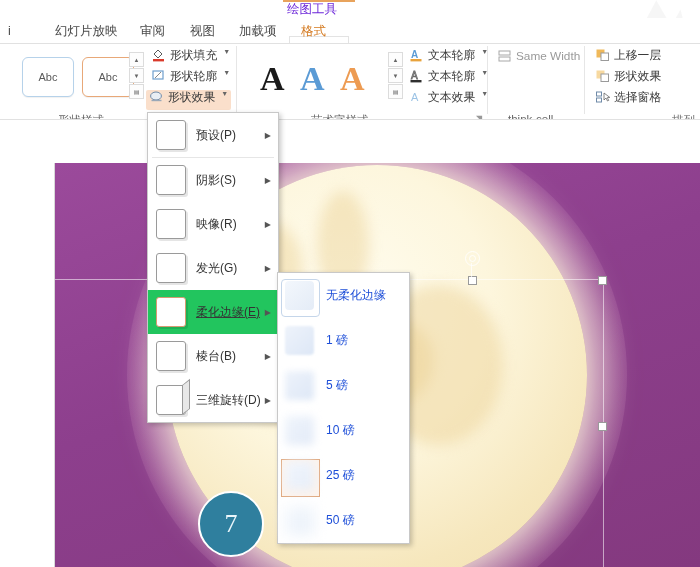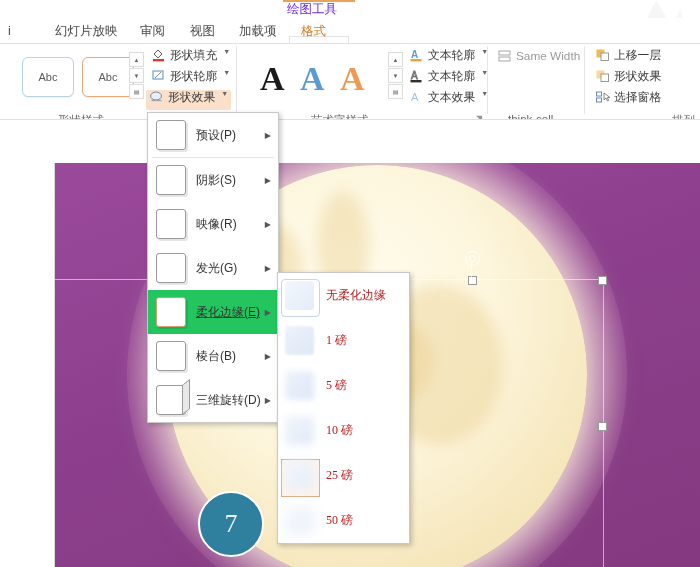--- a/index.html
+++ b/index.html
@@ -94,21 +94,21 @@
      background:#e8e8e8;border:1px solid #9a9a9a;transform:skewY(-38deg);}
   .mi-lb{margin-left:10px;font-size:12px;color:#333;white-space:nowrap;}
   .mi-ar{position:absolute;right:7px;font-size:8px;color:#555;}
   .mi-div{height:1px;background:#e6e6e6;margin:0 4px;}
 
   
   .submenu{position:absolute;left:277px;top:272px;width:131px;background:#fff;
         border:1px solid #c8c8c8;box-shadow:2px 2px 5px rgba(0,0,0,.22);z-index:41;}
   .si{position:relative;height:45px;display:flex;align-items:center;padding-left:7px;}
   .si-sw{width:29px;height:29px;border-radius:4px;flex:0 0 auto;}
-  .si-lb{margin-left:12px;font-size:12px;color:#b91c1c;white-space:nowrap;font-family:Liberation Serif, serif;}
+  .si-lb{margin-left:12px;font-size:12px;color:#1d4ed8;white-space:nowrap;}
   .si-hl{position:absolute;left:3px;top:6px;width:37px;height:36px;border:1.3px solid #e0a87e;background:rgba(250,223,203,.35);}
   .si-box{position:absolute;left:3px;top:6px;width:37px;height:36px;border:1px solid #c5d6ea;border-radius:4px;}
 </style>
 </head>
 <body>
 
 <div class="app">
 
   <div class="titlebar">
     <div class="ctx-underline"></div>

